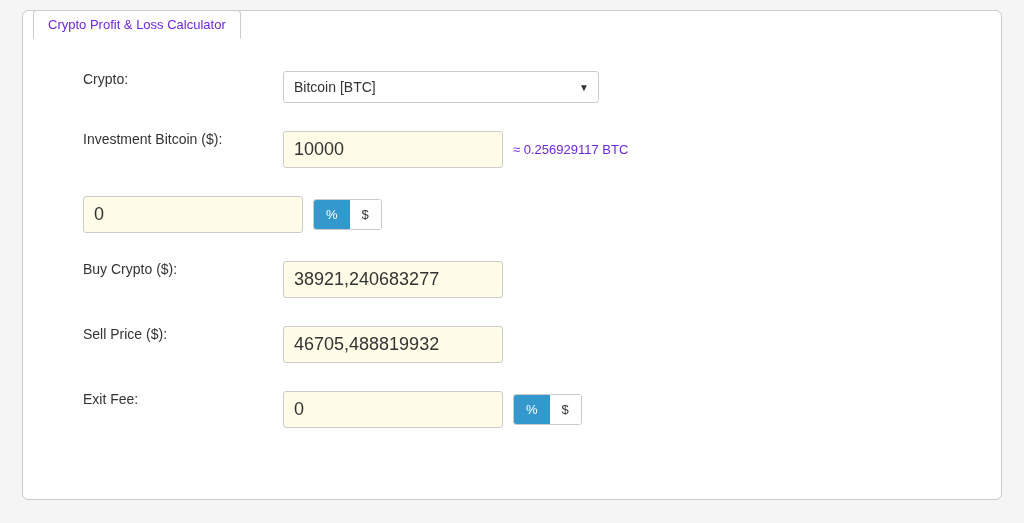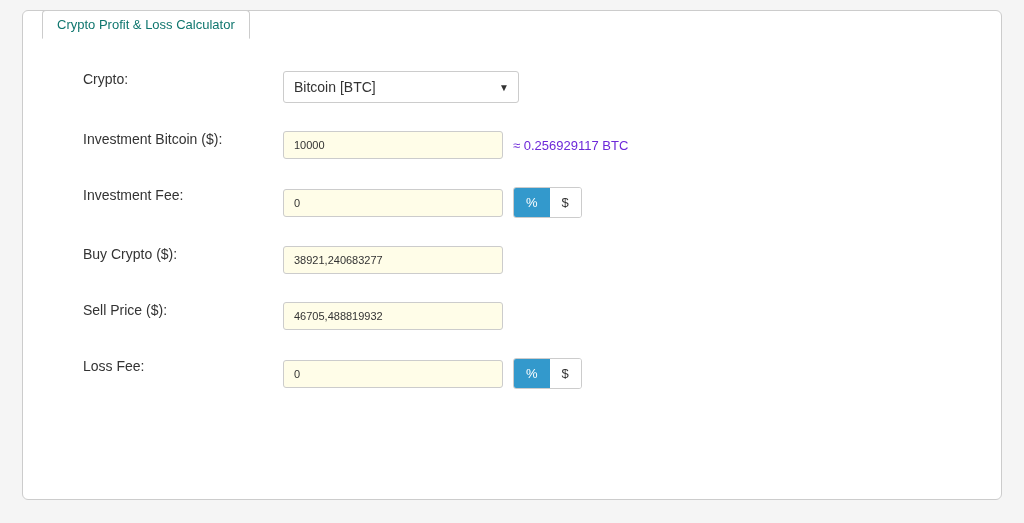--- a/index.html
+++ b/index.html
@@ -24,29 +24,29 @@
       border-radius: 6px;
       width: 980px;
       min-height: 490px;
       position: relative;
       padding: 0;
     }
 
     .card-tab {
       position: absolute;
       top: -1px;
-      left: 19px;
+      left: 10px;
       background: #fff;
       border: 1px solid #ccc;
       border-bottom: 1px solid #fff;
       border-radius: 4px 4px 0 0;
       padding: 6px 14px;
       font-size: 13px;
       font-weight: normal;
-      color: #0f766e;
+      color: #6d28d9;
       z-index: 2;
     }
 
     .card-body {
       margin-top: 30px;
       padding: 30px 60px;
     }
 
     .form-row {
       display: flex;
@@ -65,34 +65,34 @@
       display: flex;
       align-items: center;
       gap: 10px;
     }
 
     .form-input {
       background: #fffde8;
       border: 1px solid #ccc;
       border-radius: 3px;
       padding: 7px 10px;
-      font-size: 11px;
+      font-size: 18px;
       color: #333;
       width: 220px;
       outline: none;
     }
 
     .form-select {
       background: #fff;
       border: 1px solid #ccc;
       border-radius: 3px;
       padding: 7px 10px;
       font-size: 14px;
       color: #333;
-      width: 236px;
+      width: 316px;
       outline: none;
       appearance: none;
       cursor: pointer;
     }
 
     .select-wrapper {
       position: relative;
       display: inline-block;
     }
 
@@ -160,21 +160,20 @@
 
     <div class="form-row">
       <div class="form-label">Investment Bitcoin ($):</div>
       <div class="form-controls">
         <input type="text" class="form-input" value="10000" style="">
         <span class="btc-equiv">≈ 0.256929117 BTC</span>
       </div>
     </div>
 
     <div class="form-row">
-      <div class="form-label">Investment Fee:</div>
       <div class="form-controls">
         <input type="text" class="form-input" value="0" style="">
         <div class="fee-toggle">
           <button class="fee-toggle-btn active">%</button>
           <button class="fee-toggle-btn">$</button>
         </div>
       </div>
     </div>
 
     <div class="form-row">
@@ -185,21 +184,21 @@
     </div>
 
     <div class="form-row">
       <div class="form-label">Sell Price ($):</div>
       <div class="form-controls">
         <input type="text" class="form-input" value="46705,488819932" style="">
       </div>
     </div>
 
     <div class="form-row">
-      <div class="form-label">Loss Fee:</div>
+      <div class="form-label">Exit Fee:</div>
       <div class="form-controls">
         <input type="text" class="form-input" value="0" style="">
         <div class="fee-toggle">
           <button class="fee-toggle-btn active">%</button>
           <button class="fee-toggle-btn">$</button>
         </div>
       </div>
     </div>
 
   </div>

